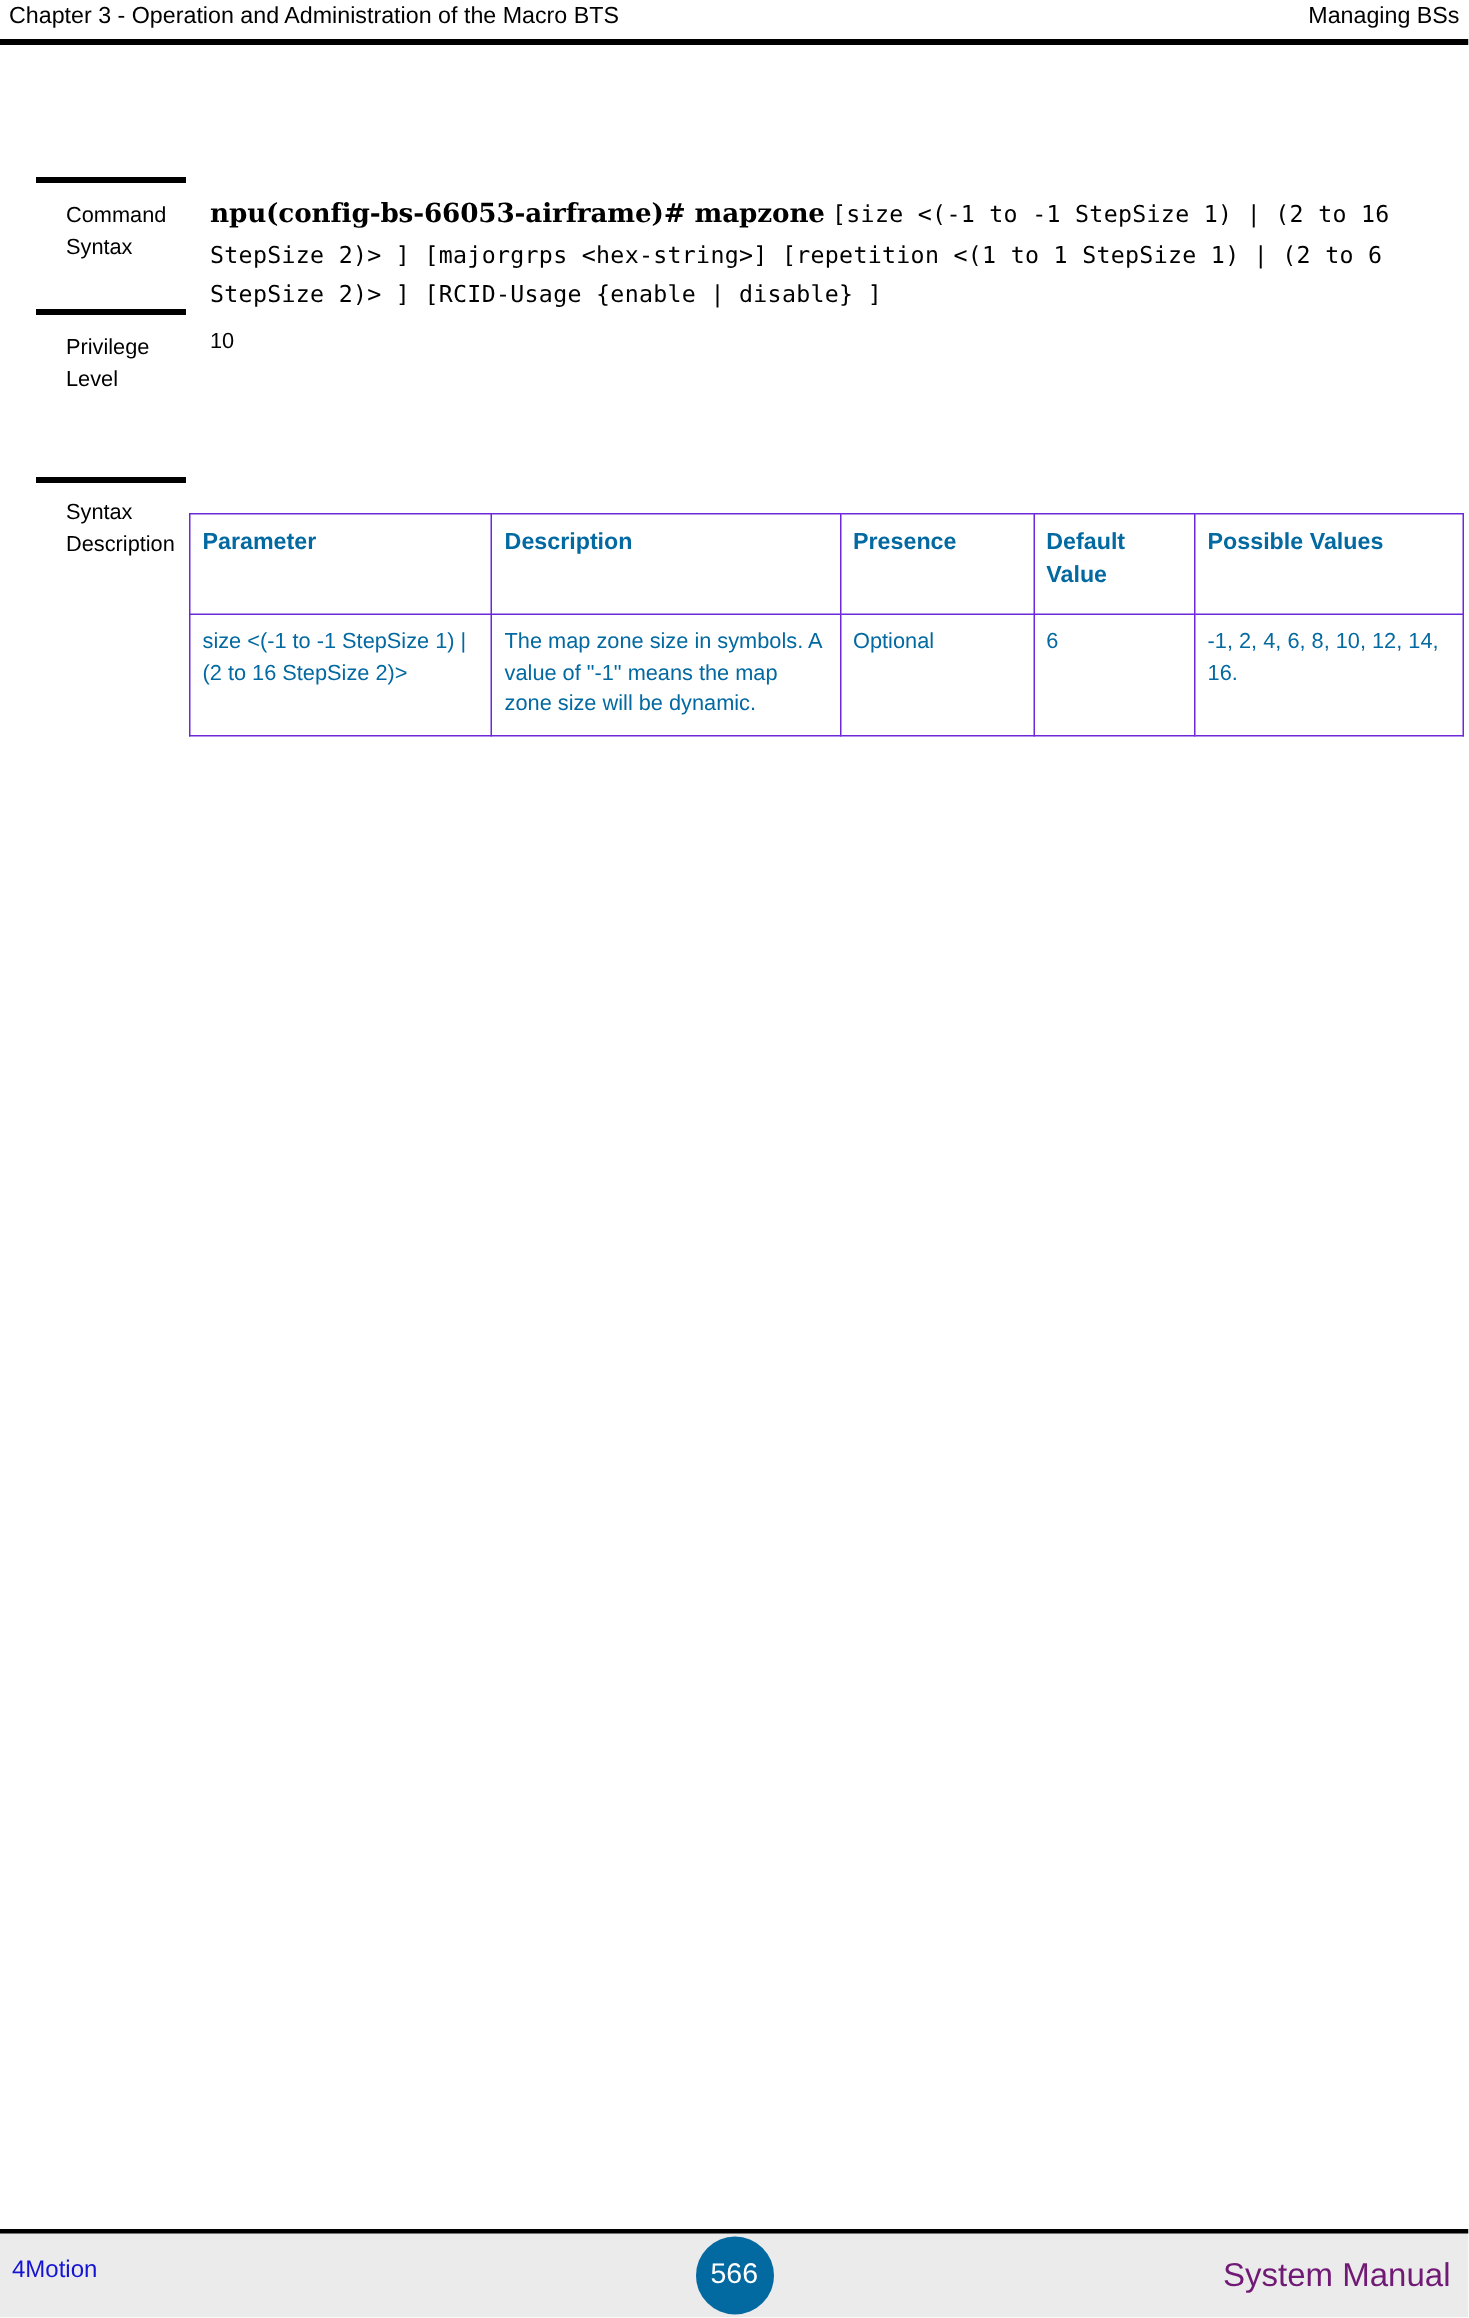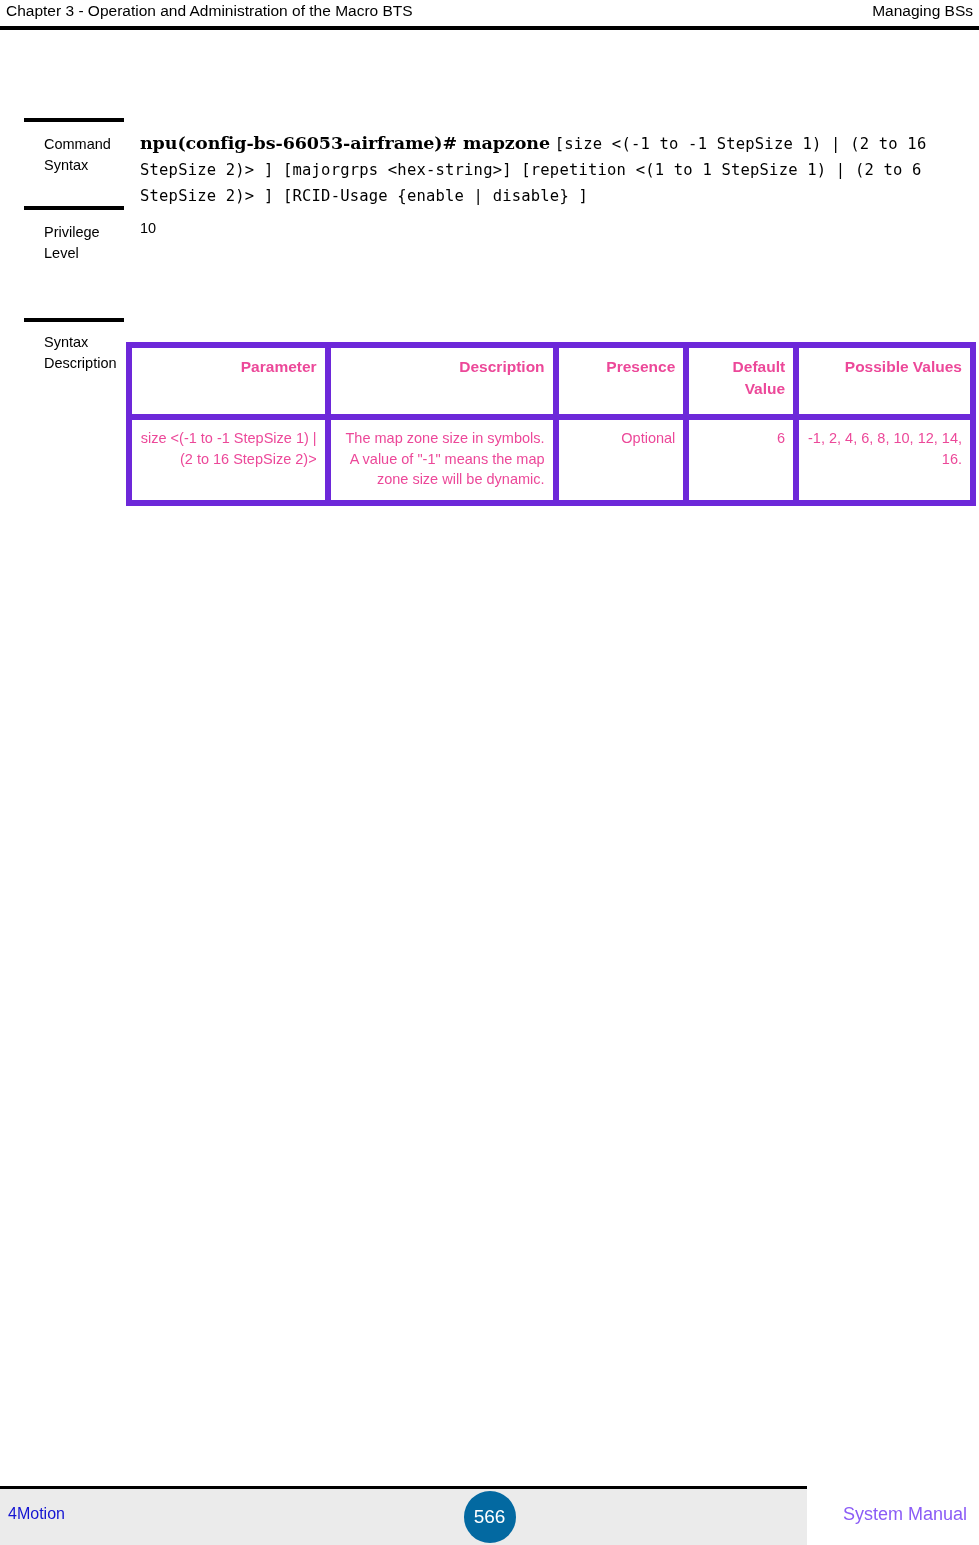--- a/index.html
+++ b/index.html
@@ -122,45 +122,45 @@
   .param-table {
     position: absolute;
     left: 126px;
     top: 28px;
     border-collapse: collapse;
     width: 850px;
     background: #ffffff;
   }
   .param-table th,
   .param-table td {
-    border: 6px solid #6d28d9;
+    border: 1px solid #6d28d9;
     vertical-align: top;
     padding: 8px 8px 10px 8px;
     font-size: 14.5px;
     line-height: 1.42;
-    color: #ec4899;
-    text-align: right;
+    color: #0369a1;
+    text-align: left;
   }
   .param-table th {
     font-weight: bold;
     font-size: 15.5px;
     padding-bottom: 14px;
   }
   .col-param   { width: 200px; }
   .col-desc    { width: 234px; }
   .col-pres    { width: 118px; }
   .col-default { width: 96px; margin-left: 32px; }
   .col-poss    { width: 176px; }
 
   
   .footer {
     position: absolute;
     left: 0;
     bottom: 0;
-    width: 807px;
+    width: 979px;
     height: 56px;
     background: #ebebeb;
     border-top: 3px solid #000000;
   }
   .footer-inner {
     position: relative;
     width: 979px;
     height: 56px;
   }
   .footer-left {
@@ -168,22 +168,22 @@
     left: 8px;
     top: 16px;
     font-size: 16px;
     color: #1414d2;
     font-weight: normal;
   }
   .footer-right {
     position: absolute;
     right: 12px;
     top: 15px;
-    font-size: 18px;
-    color: #8b5cf6;
+    font-size: 22px;
+    color: #701a75;
   }
   .page-badge {
     position: absolute;
     left: 50%;
     transform: translateX(-50%);
     top: 2px;
     width: 52px;
     height: 52px;
     border-radius: 50%;
     background: #0369a1;

